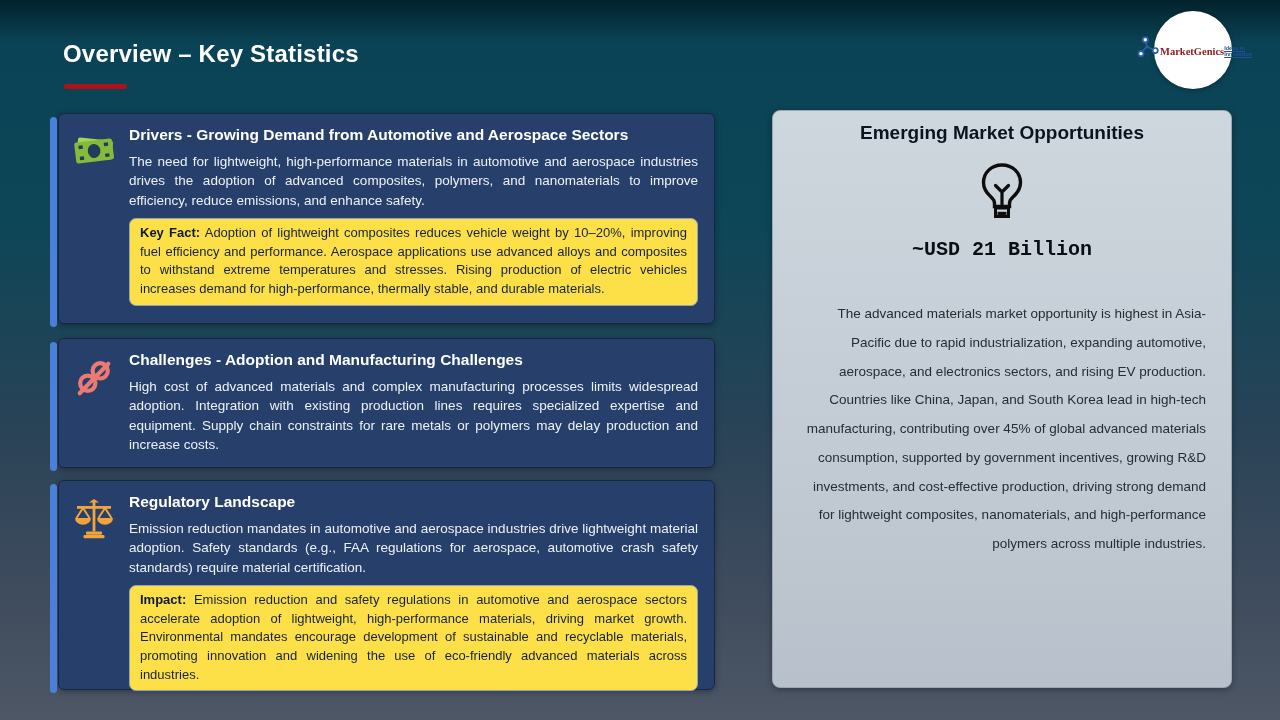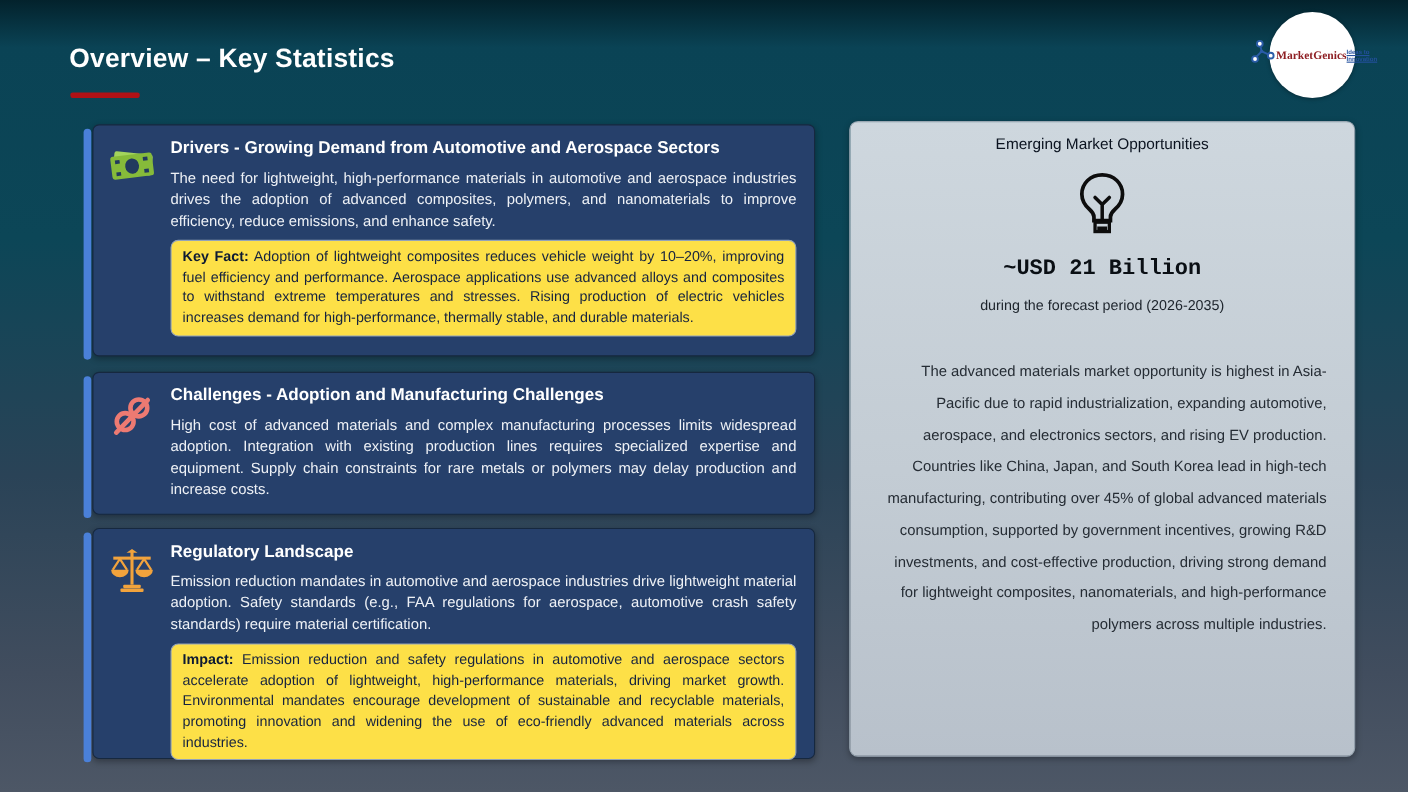--- a/index.html
+++ b/index.html
@@ -20,21 +20,21 @@
   .logo{
     position:absolute;left:1154px;top:11px;width:78px;height:78px;
     background:#ffffff;border-radius:50%;
     display:flex;align-items:center;justify-content:center;
     box-shadow:0 1px 4px rgba(0,0,0,.35);
   }
   .logo-name{font-family:"Liberation Serif",serif;font-weight:bold;color:#8e1f24;font-size:10.5px;margin-top:2px;}
   .logo-tagline{font-size:5.5px;color:#23509e;font-weight:bold;text-decoration:underline;margin-top:1px;}
   
   .card{
-    position:absolute;left:84px;width:655px;
+    position:absolute;left:58px;width:655px;
     background:#26406b;border:1px solid #16283f;border-radius:6px;
     box-shadow:0 2px 6px rgba(0,0,0,.3);
   }
   .card::before{
     content:"";position:absolute;left:-9px;top:3px;height:calc(100% + 1px);
     width:7px;border-radius:8px;background:#4a80d9;
   }
   .card-inner{display:flex;padding:9px 16px 8px 0;}
   .icon-col{width:70px;flex:none;display:flex;justify-content:center;padding-top:8px;}
   .text-col{flex:1;min-width:0;}
@@ -45,21 +45,21 @@
     padding:5px 10px 6px;font-size:13px;color:#16233f;text-align:justify;line-height:1.44;
   }
   .callout b{color:#0d1a33;}
   
   .panel{
     position:absolute;left:772px;top:110px;width:458px;height:576px;
     background:linear-gradient(180deg,#ced7de 0%,#c3ccd4 55%,#b8c1cb 100%);
     border:1px solid #9aa7b2;border-radius:8px;text-align:center;
     box-shadow:0 2px 6px rgba(0,0,0,.3);
   }
-  .panel-title{font-size:14px;font-weight:normal;color:#0b1320;margin-top:11px;}
+  .panel-title{font-size:19px;font-weight:bold;color:#0b1320;margin-top:11px;}
   .panel-icon{margin-top:18px;}
   .panel-value{font-size:20px;font-weight:bold;color:#0a0f14;margin-top:14px;font-family:Liberation Mono, monospace;}
   .panel-subtitle{font-size:13px;color:#1c232b;margin-top:15px;}
   .panel-region{font-size:17.5px;font-weight:bold;color:#0a0f14;margin-top:12px;}
   .panel-period{font-size:13px;color:#1c232b;margin-top:14px;}
   .panel-desc{
     font-size:13.5px;color:#252c34;line-height:2.13;text-align:right;
     padding:0 25px;margin-top:39px;
   }
 </style>
@@ -159,15 +159,14 @@
   <div class="panel-title">Emerging Market Opportunities</div>
   <div class="panel-icon">
     <svg width="50" height="58" viewBox="0 0 48 58" fill="none" stroke="#0d0d0d">
       <path stroke-width="3.4" d="M24 3 C13.2 3 5.5 10.8 5.5 20.5 c0 6.3 3.3 10.7 7.3 14.2 2.4 2.1 3.7 4.1 3.7 6.6 l0 3.2 h15 l0 -3.2 c0 -2.5 1.3 -4.5 3.7 -6.6 4 -3.5 7.3 -7.9 7.3 -14.2 C42.5 10.8 34.8 3 24 3 Z"></path>
       <path stroke-width="3.2" stroke-linecap="round" d="M24 43 V30 M24 30 L17.5 23.5 M24 30 L30.5 23.5"></path>
       <rect x="17.5" y="46" width="13" height="8.5" stroke-width="3"></rect>
       <line x1="19.5" y1="51.5" x2="28.5" y2="51.5" stroke-width="3.4"></line>
     </svg>
   </div>
   <div class="panel-value">~USD 21 Billion</div>
-  <div class="panel-period">during the forecast period (2026-2035)</div>
   <div class="panel-desc">The advanced materials market opportunity is highest in Asia-Pacific due to rapid industrialization, expanding automotive, aerospace, and electronics sectors, and rising EV production. Countries like China, Japan, and South Korea lead in high-tech manufacturing, contributing over 45% of global advanced materials consumption, supported by government incentives, growing R&amp;D investments, and cost-effective production, driving strong demand for lightweight composites, nanomaterials, and high-performance polymers across multiple industries.</div>
 </div>
 
 </body></html>

